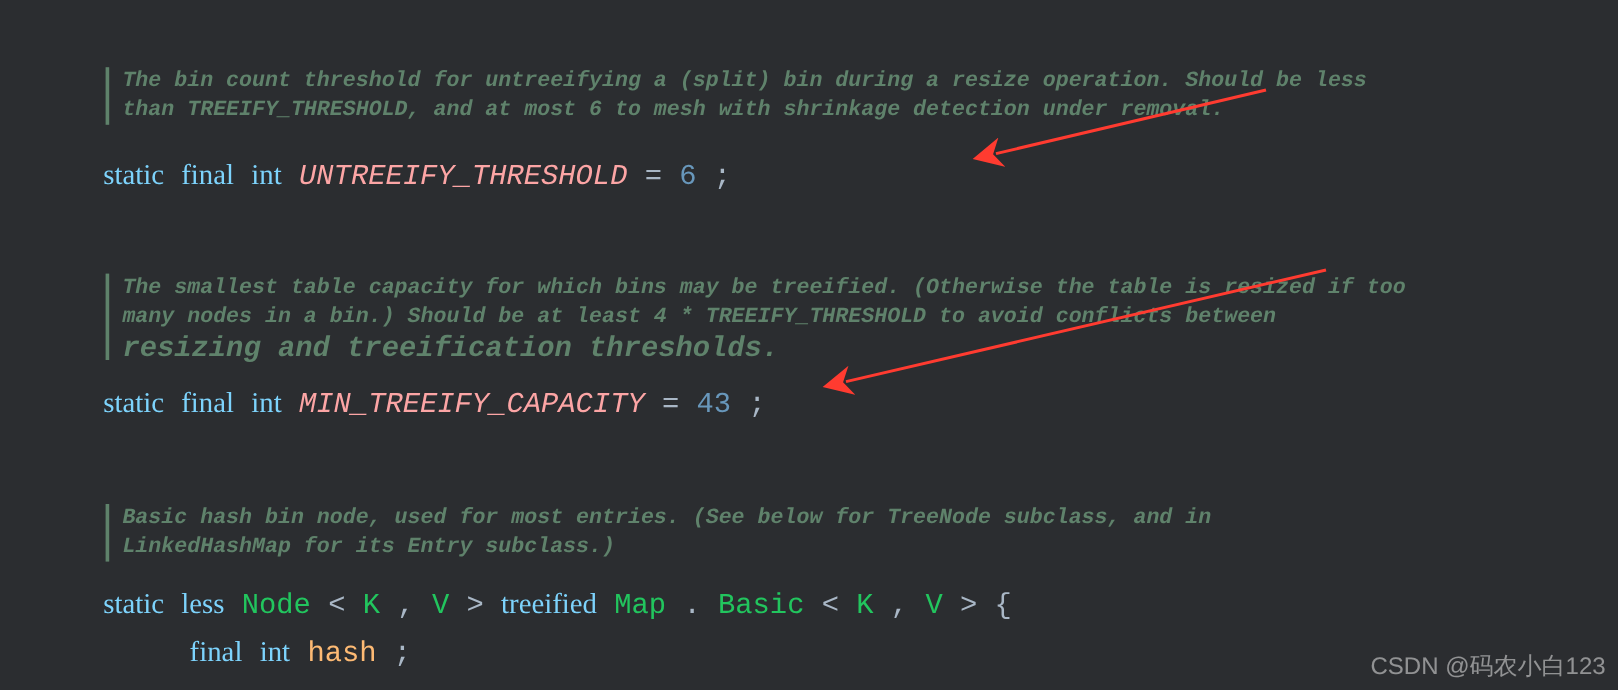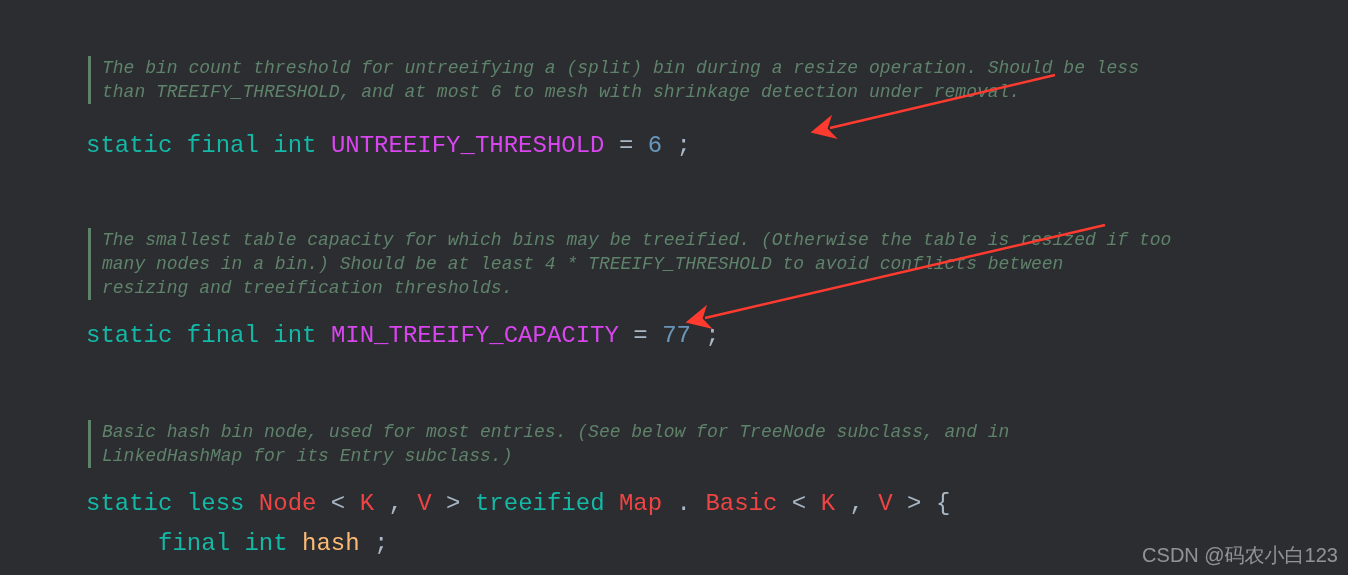--- a/index.html
+++ b/index.html
@@ -1,24 +1,24 @@
 <!DOCTYPE html>
 <html><head>
 <meta charset="utf-8">
 <style>
   html,body{margin:0;padding:0;width:1348px;height:575px;background:#2b2d30;font-family:Consolas,Menlo,'Courier New',monospace;overflow:hidden;color:#bcbec4;}
   .code-area{position:absolute;left:0;top:0;width:1348px;height:575px;}
-  .cm{color:#5f826b;font-style:italic;}
+  .cm{color:#5f826b;font-style:italic;font-weight:bold;}
   .cm-bar{position:absolute;background:#5f826b;width:3px;}
-  .kw{color:#14b8a6;}
+  .kw{color:#7dd3fc;font-family:Liberation Serif, serif;}
   .id{color:#fdba74;}
-  .cap{color:#d946ef;}
+  .cap{color:#fca5a5;font-style:italic;}
   .num{color:#6897bb;}
   .op{color:#a9b7c6;}
-  .typ{color:#ef4444;text-align:right;}
+  .typ{color:#22c55e;text-align:right;}
   .line{position:absolute;white-space:nowrap;font-size:22px;line-height:1.2;}
   .bigline{font-size:24px;}
   .ann{position:absolute;color:#ff3b30;font-family:"Microsoft YaHei","PingFang SC",sans-serif;font-size:20px;line-height:1.35;}
   .watermark{position:absolute;right:10px;bottom:6px;color:rgba(230,230,230,0.55);font-family:"Microsoft YaHei",sans-serif;font-size:20px;}
   svg.arrow{position:absolute;pointer-events:none;}
 </style>
 </head>
 <body>
 
 <div class="code-area">
@@ -36,32 +36,32 @@
     <span> </span>
     <span class="cap">UNTREEIFY_THRESHOLD</span>
     <span class="op"> = </span>
     <span class="num">6</span>
     <span class="op">;</span>
   </div>
 
   <div class="cm-bar" style="left:88px;top:228px;height:72px;"></div>
   <div class="line cm" style="left:102px;top:230px;font-size:18px;">The smallest table capacity for which bins may be treeified. (Otherwise the table is resized if too</div>
   <div class="line cm" style="left:102px;top:254px;font-size:18px;">many nodes in a bin.) Should be at least 4 * TREEIFY_THRESHOLD to avoid conflicts between</div>
-  <div class="line cm" style="left:102px;top:278px;font-size:18px;">resizing and treeification thresholds.</div>
+  <div class="line cm" style="left:102px;top:278px;font-size:24px;">resizing and treeification thresholds.</div>
 
   <div class="line bigline" style="left:86px;top:322px;">
     <span class="kw">static</span>
     <span> </span>
     <span class="kw">final</span>
     <span> </span>
     <span class="kw">int</span>
     <span> </span>
     <span class="cap">MIN_TREEIFY_CAPACITY</span>
     <span class="op"> = </span>
-    <span class="num">77</span>
+    <span class="num">43</span>
     <span class="op">;</span>
   </div>
 
   <div class="cm-bar" style="left:88px;top:420px;height:48px;"></div>
   <div class="line cm" style="left:102px;top:422px;font-size:18px;">Basic hash bin node, used for most entries. (See below for TreeNode subclass, and in</div>
   <div class="line cm" style="left:102px;top:446px;font-size:18px;">LinkedHashMap for its Entry subclass.)</div>
 
   <div class="line bigline" style="left:86px;top:490px;">
     <span class="kw">static</span>
     <span> </span>

